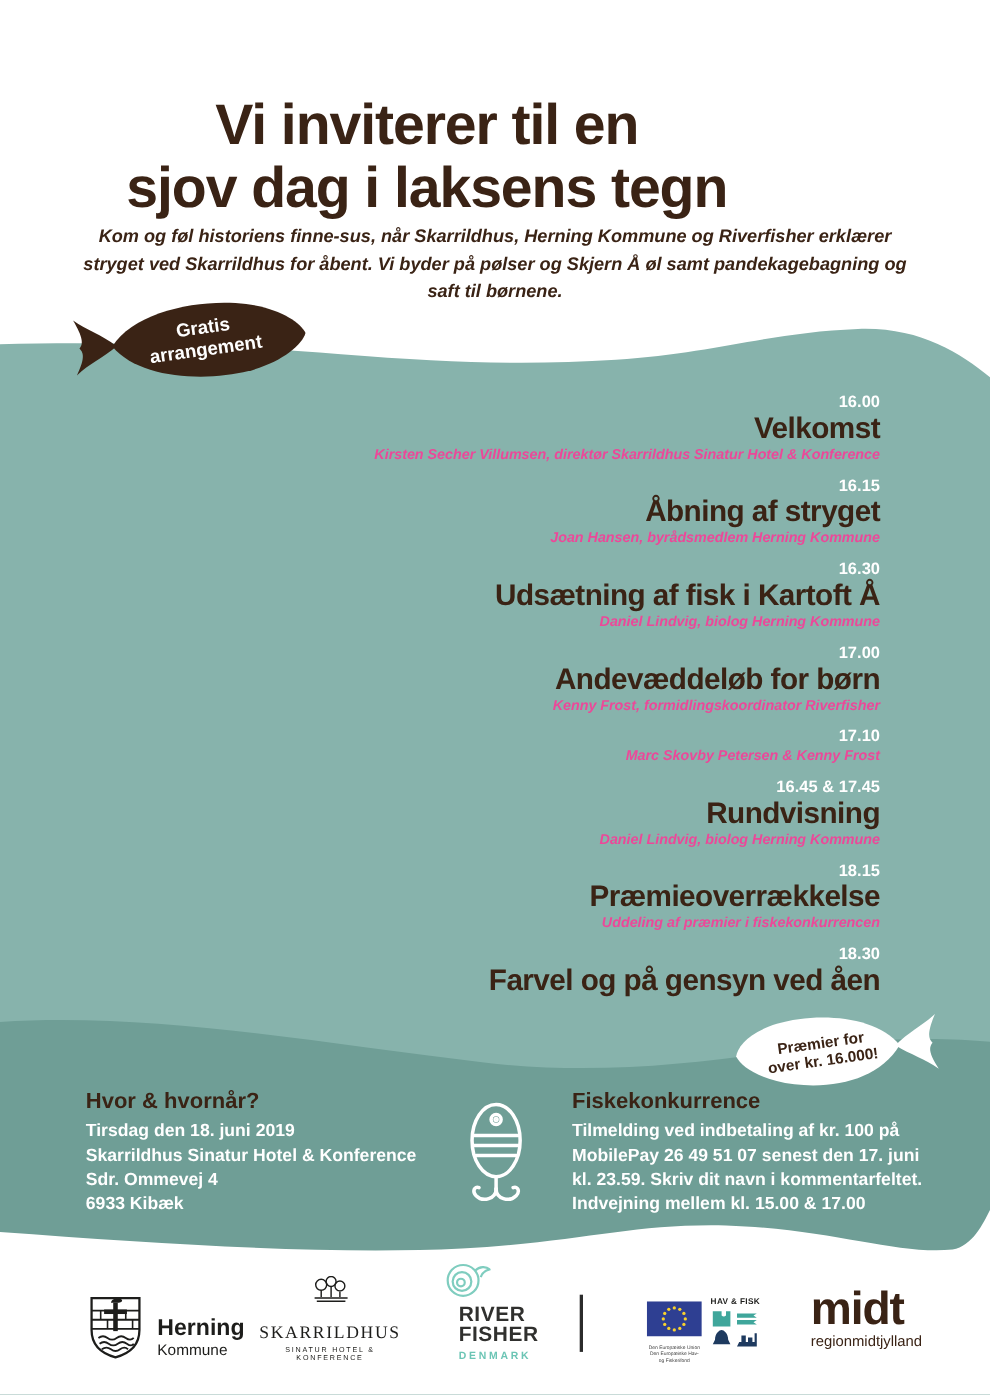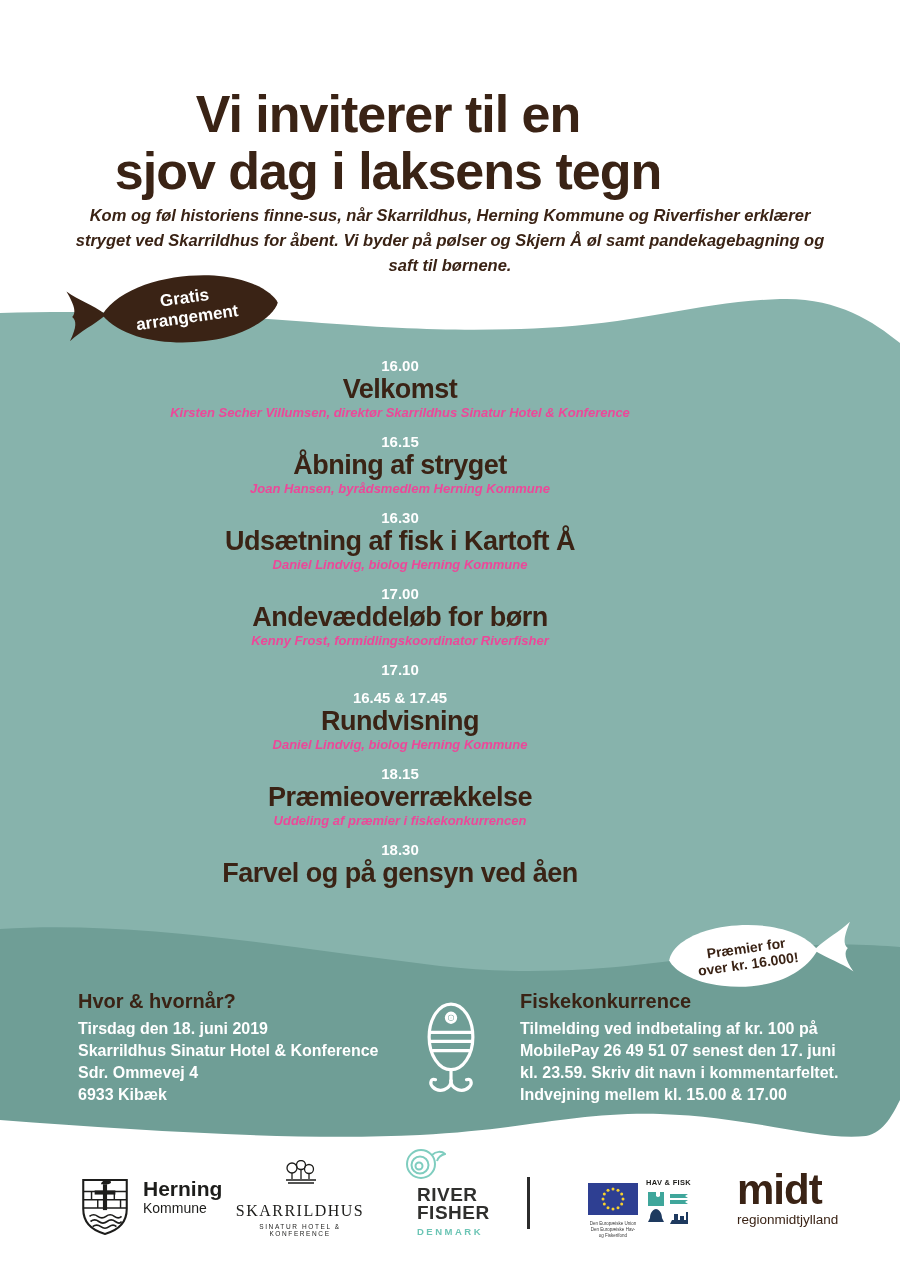--- a/index.html
+++ b/index.html
@@ -26,37 +26,37 @@
     position:absolute;left:0;top:0;width:100%;height:100%;
     display:flex;flex-direction:column;align-items:center;justify-content:center;
     transform:rotate(-8deg);font-weight:bold;text-align:center;line-height:1.15;
   }
   .badge-free{left:64px;top:270px;width:218px;height:80px;}
   .badge-free .badge-text{color:#ffffff;font-size:17px;padding-left:26px;box-sizing:border-box;}
   .badge-prizes{left:666px;top:918px;width:190px;height:72px;}
   .badge-prizes .badge-text{color:#3a2315;font-size:14px;padding-right:28px;box-sizing:border-box;}
 
   
-  .schedule{position:absolute;top:357px;left:0;width:800px;text-align:center;}
+  .schedule{position:absolute;top:357px;left:0;width:800px;text-align:right;}
   .sched-item{margin-bottom:11px;}
   .sched-time{color:#ffffff;font-size:15px;font-weight:bold;line-height:17px;}
   .sched-title{color:#3a2315;font-size:27px;font-weight:bold;line-height:30px;letter-spacing:-0.5px;}
   .sched-speaker{color:#ec4899;font-size:13px;font-weight:bold;font-style:italic;line-height:18px;}
 
   
   .info-col{position:absolute;top:990px;}
   .info-where{left:78px;width:330px;}
   .info-comp{left:520px;width:345px;}
   .info-heading{color:#3a2315;font-size:20px;font-weight:bold;margin-bottom:5px;}
   .info-line{color:#ffffff;font-size:16px;font-weight:bold;line-height:1.38;}
   .lure{position:absolute;left:410px;top:998px;}
 
   
   .logo{position:absolute;color:#1d1d1b;}
-  .logo-herning{left:80px;top:1178px;display:flex;align-items:flex-start;gap:13px;}
+  .logo-herning{left:80px;top:1178px;display:flex;align-items:flex-end;gap:13px;}
   .herning-name{font-size:21px;font-weight:bold;line-height:1.05;}
   .herning-sub{font-size:14px;line-height:1.2;}
   .logo-skarrildhus{left:232px;top:1160px;width:136px;text-align:center;}
   .skar-name{font-family:"Liberation Serif", serif;font-size:16px;letter-spacing:1.5px;margin-top:12px;}
   .skar-sub{font-size:6.5px;letter-spacing:1.6px;margin-top:3px;}
   .logo-riverfisher{left:404px;top:1146px;}
   .rf-text{margin-left:13px;margin-top:2px;font-size:19px;font-weight:bold;line-height:0.95;color:#30302e;letter-spacing:0.5px;}
   .rf-sub{margin-left:13px;font-size:9.5px;letter-spacing:2.5px;color:#6cc5b5;font-weight:bold;margin-top:4px;}
   .divider{position:absolute;left:527px;top:1177px;width:3px;height:52px;background:#2b2b2b;}
   .logo-eu{left:588px;top:1183px;width:50px;text-align:center;}
@@ -114,20 +114,21 @@
       <div class="sched-title">Udsætning af fisk i Kartoft Å</div>
       <div class="sched-speaker">Daniel Lindvig, biolog Herning Kommune</div>
     </div>
     <div class="sched-item">
       <div class="sched-time">17.00</div>
       <div class="sched-title">Andevæddeløb for børn</div>
       <div class="sched-speaker">Kenny Frost, formidlingskoordinator Riverfisher</div>
     </div>
     <div class="sched-item">
       <div class="sched-time">17.10</div>
+      <div class="sched-speaker">Marc Skovby Petersen &amp; Kenny Frost</div>
     </div>
     <div class="sched-item">
       <div class="sched-time">16.45 &amp; 17.45</div>
       <div class="sched-title">Rundvisning</div>
       <div class="sched-speaker">Daniel Lindvig, biolog Herning Kommune</div>
     </div>
     <div class="sched-item">
       <div class="sched-time">18.15</div>
       <div class="sched-title">Præmieoverrækkelse</div>
       <div class="sched-speaker">Uddeling af præmier i fiskekonkurrencen</div>

